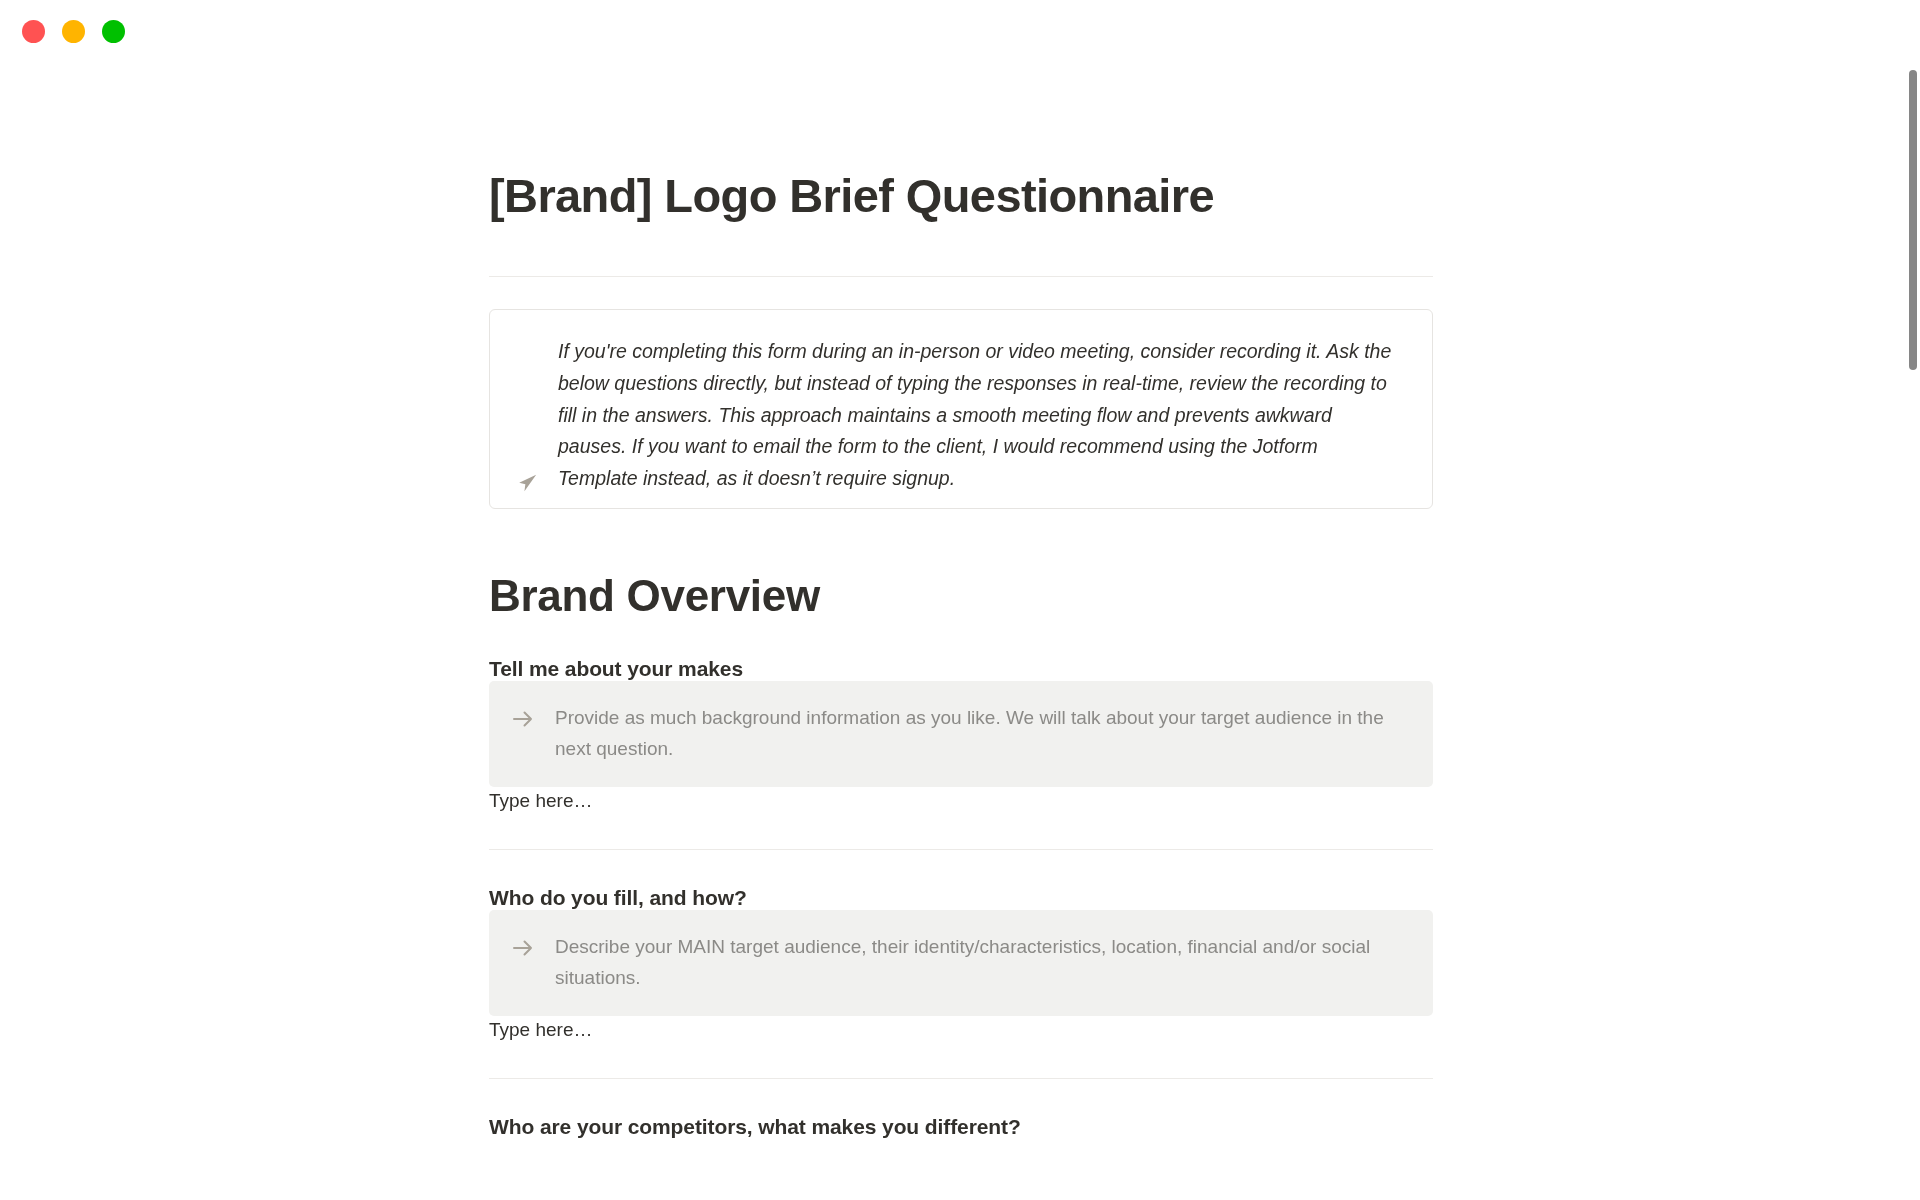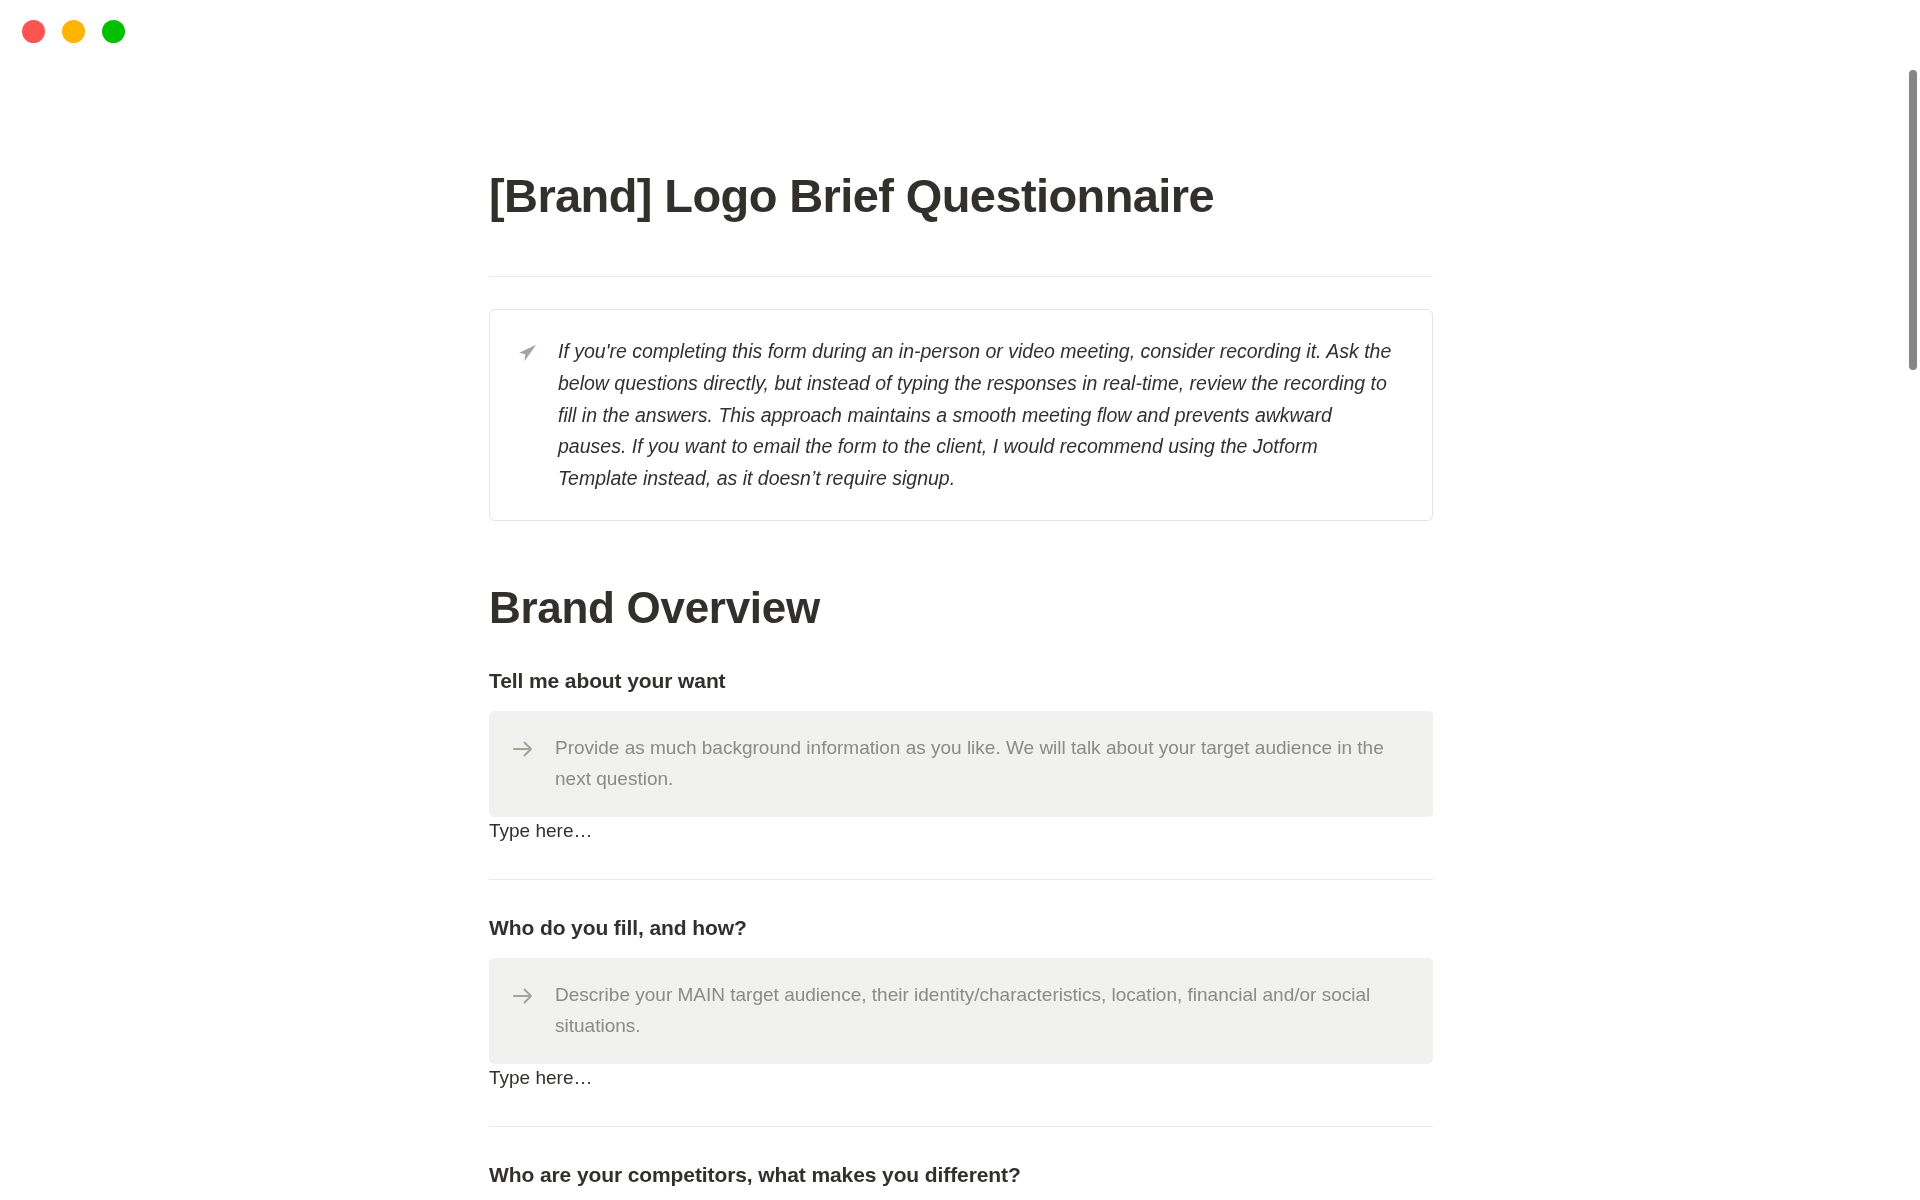--- a/index.html
+++ b/index.html
@@ -76,23 +76,23 @@
   .divider-title { margin-top: 52px; }
 
   
   .callout {
     margin-top: 32px;
     border: 1px solid #e6e4e1;
     border-radius: 6px;
     background: #ffffff;
     box-sizing: border-box;
     width: 944px;
-    padding: 26px 30px 26px 26px;
-    display: flex;
-    align-items: flex-start;
+    padding: 26px 30px 14px 26px;
+    display: flex;
+    align-items: flex-end;
     gap: 20px;
   }
   .callout-icon {
     flex: 0 0 auto;
     width: 22px;
     height: 22px;
     margin-top: 6px;
   }
   .callout-text {
     font-size: 19.5px;
@@ -116,21 +116,20 @@
   .question-block { }
   .question-title {
     font-size: 21px;
     font-weight: bold;
     color: #32302c;
     margin: 0;
     padding-top: 36px;
     letter-spacing: -0.1px;
   }
   .hint-box {
-    margin-top: 18px;
     background: #f1f1ef;
     border-radius: 5px;
     width: 944px;
     box-sizing: border-box;
     padding: 22px 30px 22px 22px;
     display: flex;
     align-items: flex-start;
     gap: 20px;
   }
   .hint-icon {
@@ -190,21 +189,21 @@
         <svg viewBox="0 0 24 24" width="22" height="22" aria-hidden="true">
           <path d="M22 3 L3.5 11.6 L10.2 13.3 L9.2 21 Z" fill="#a8a298"></path>
         </svg>
       </span>
       <p class="callout-text">If you're completing this form during an in-person or video meeting, consider recording it. Ask the below questions directly, but instead of typing the responses in real-time, review the recording to fill in the answers. This approach maintains a smooth meeting flow and prevents awkward pauses. If you want to email the form to the client, I would recommend using the Jotform Template instead, as it doesn’t require signup.</p>
     </div>
 
     <h2 class="section-heading">Brand Overview</h2>
 
     <div class="question-block">
-      <h3 class="question-title">Tell me about your want</h3>
+      <h3 class="question-title">Tell me about your makes</h3>
       <div class="hint-box">
         <span class="hint-icon">
           <svg viewBox="0 0 24 24" width="24" height="24" aria-hidden="true">
             <path d="M3 12 H20 M13.5 5.5 L20 12 L13.5 18.5" fill="none" stroke="#a8a298" stroke-width="2" stroke-linecap="round" stroke-linejoin="round"></path>
           </svg>
         </span>
         <p class="hint-text">Provide as much background information as you like. We will talk about your target audience in the next question.</p>
       </div>
       <p class="answer-placeholder">Type here…</p>
       <hr class="divider block-divider">

